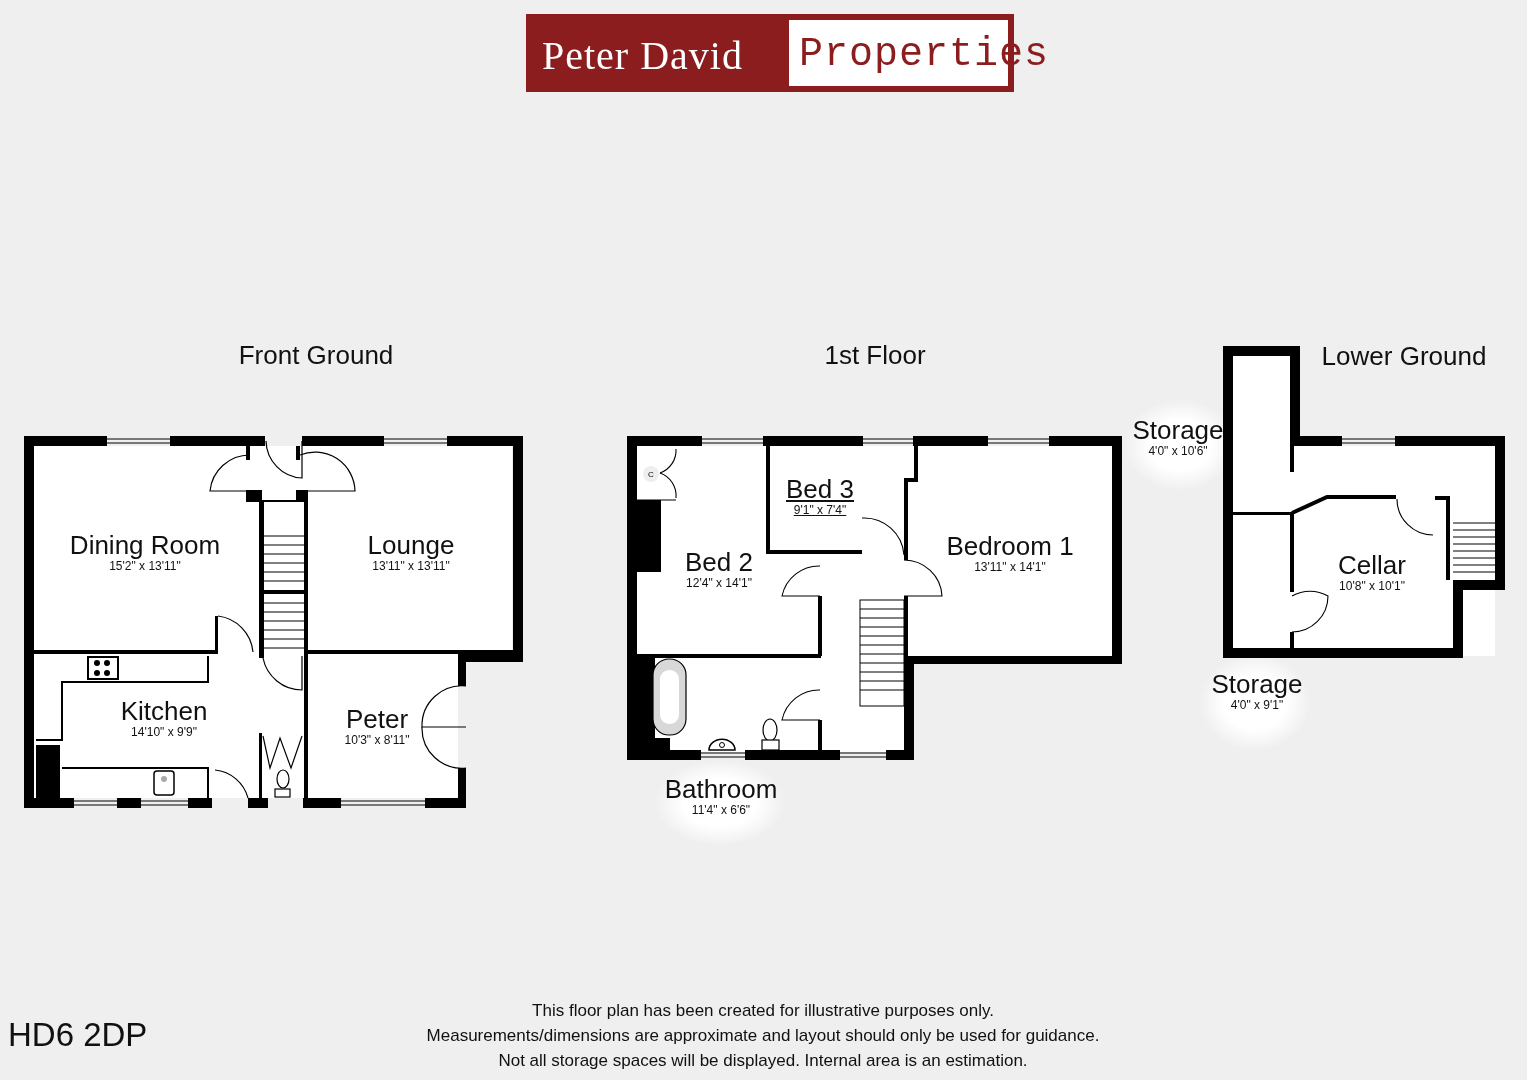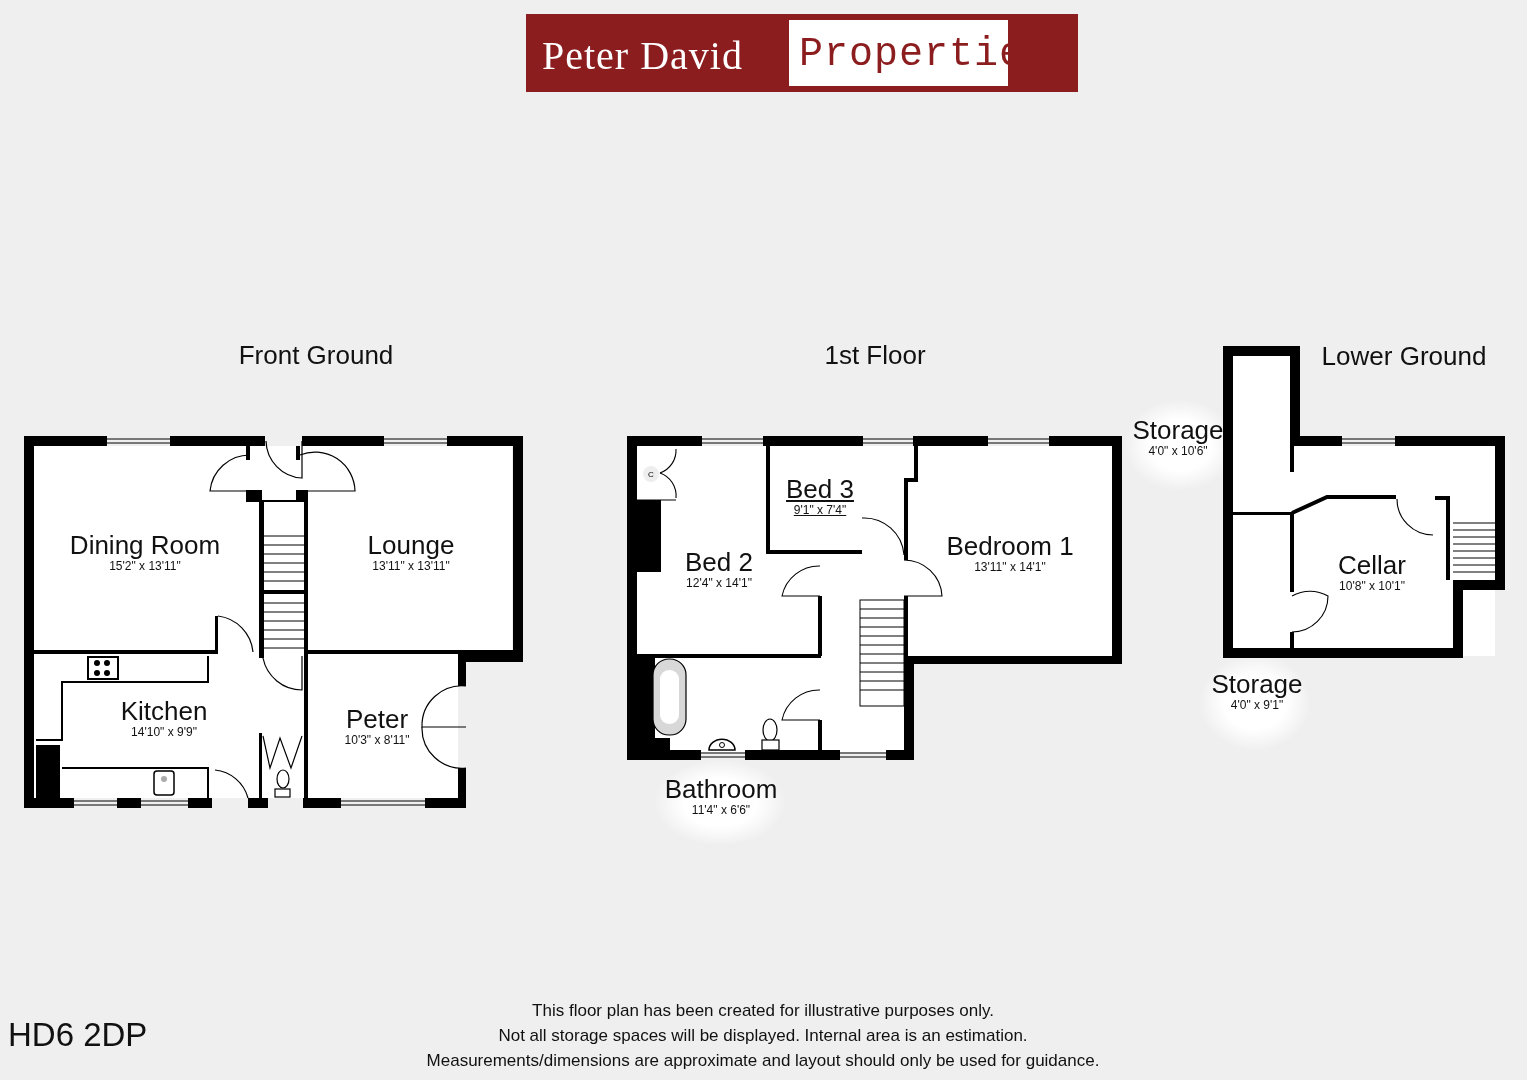--- a/index.html
+++ b/index.html
@@ -1,17 +1,17 @@
 <!DOCTYPE html>
 <html><head>
 <meta charset="utf-8">
 <style>
   html,body{margin:0;padding:0;}
   body{width:1527px;height:1080px;background:#efefef;position:relative;overflow:hidden;font-family:"Liberation Sans",sans-serif;}
-  .logo{position:absolute;left:526px;top:14px;width:552px;height:78px;background:#8c1d1f;box-sizing:border-box;}
+  .logo{position:absolute;left:526px;top:14px;width:488px;height:78px;background:#8c1d1f;box-sizing:border-box;}
   .logo-left{position:absolute;left:16px;top:18px;font-family:"Liberation Serif",serif;font-size:40px;color:#fff;letter-spacing:1px;}
   .logo-right{position:absolute;left:263px;top:6px;width:219px;height:66px;background:#fff;}
   .logo-right span{position:absolute;left:10px;top:12px;font-family:Liberation Mono, monospace;font-size:40px;color:#8c1d1f;letter-spacing:1px;}
   svg.plan{position:absolute;left:0;top:0;}
   .lbl{position:absolute;transform:translateX(-50%);white-space:nowrap;color:#111;text-align:center;}
   .floor-title{font-size:26px;}
   .room-name{font-size:26px;line-height:28px;}
   .room-dim{font-size:12px;line-height:14px;}
   .glow{position:absolute;border-radius:50%;background:radial-gradient(ellipse at center,#fff 40%,rgba(255,255,255,0) 72%);}
   .postcode{position:absolute;left:8px;top:1016px;font-size:33px;color:#111;}
@@ -294,15 +294,15 @@
 </div>
 <div class="lbl" style="left:1257px;top:670px;">
   <div class="room-name">Storage</div>
   <div class="room-dim">4'0" x 9'1"</div>
 </div>
 
 <div class="postcode">HD6 2DP</div>
 <div class="internal">Internal - 1532ft2</div>
 <div class="disclaimer">
   <div>This floor plan has been created for illustrative purposes only.</div>
+  <div>Measurements/dimensions are approximate and layout should only be used for guidance.</div>
   <div>Not all storage spaces will be displayed. Internal area is an estimation.</div>
-  <div>Measurements/dimensions are approximate and layout should only be used for guidance.</div>
 </div>
 
 </body></html>

